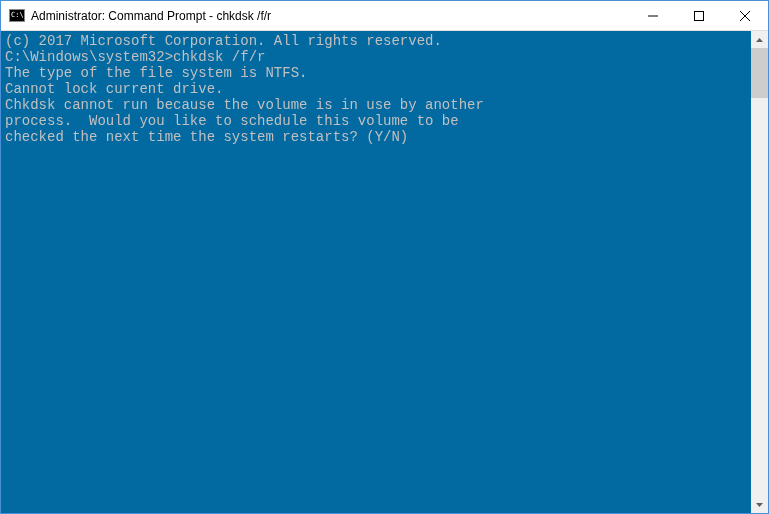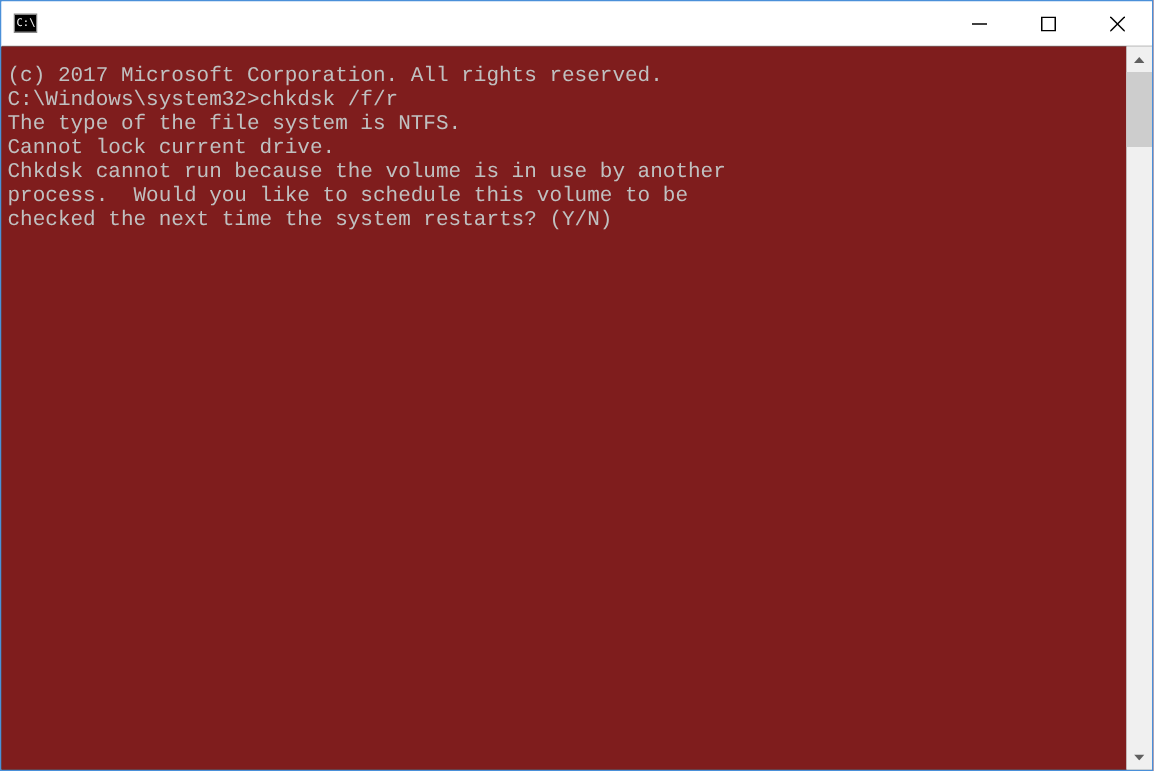--- a/index.html
+++ b/index.html
@@ -58,26 +58,26 @@
   }
   .win-btn svg { display: block; }
   .client {
     flex: 1 1 auto;
     display: flex;
     background: #000;
     position: relative;
   }
   .terminal {
     flex: 1 1 auto;
-    background: #7f1d1d;
+    background: #0369a1;
     color: #c0c0c0;
     font-family: Consolas, "Courier New", monospace;
     font-size: 14px;
     line-height: 16px;
-    padding: 12px 4px;
+    padding: 2px 4px;
     white-space: pre;
     overflow: hidden;
   }
   .term-line { white-space: pre; }
   .scrollbar {
     width: 17px;
     background: #f0f0f0;
     position: relative;
     display: flex;
     flex-direction: column;
@@ -112,20 +112,21 @@
 
 <div class="window">
 
   <div class="titlebar">
     <span class="titlebar-icon">
       <svg width="16" height="16" viewBox="0 0 16 16">
         <rect x="0.5" y="1.5" width="15" height="12" fill="#000" stroke="#888" stroke-width="1"></rect>
         <text x="2" y="9" font-family="Consolas,monospace" font-size="7" fill="#fff">C:\</text>
       </svg>
     </span>
+    <span class="titlebar-title">Administrator: Command Prompt - chkdsk  /f/r</span>
     <span class="titlebar-spacer"></span>
     <div class="win-controls">
       <button class="win-btn" aria-label="Minimize">
         <svg width="10" height="10" viewBox="0 0 10 10">
             <line x1="0" y1="5" x2="10" y2="5" stroke="#000" stroke-width="1"></line>
           </svg>
       </button>
       <button class="win-btn" aria-label="Maximize">
         <svg width="10" height="10" viewBox="0 0 10 10">
             <rect x="0.5" y="0.5" width="9" height="9" fill="none" stroke="#000" stroke-width="1"></rect>

